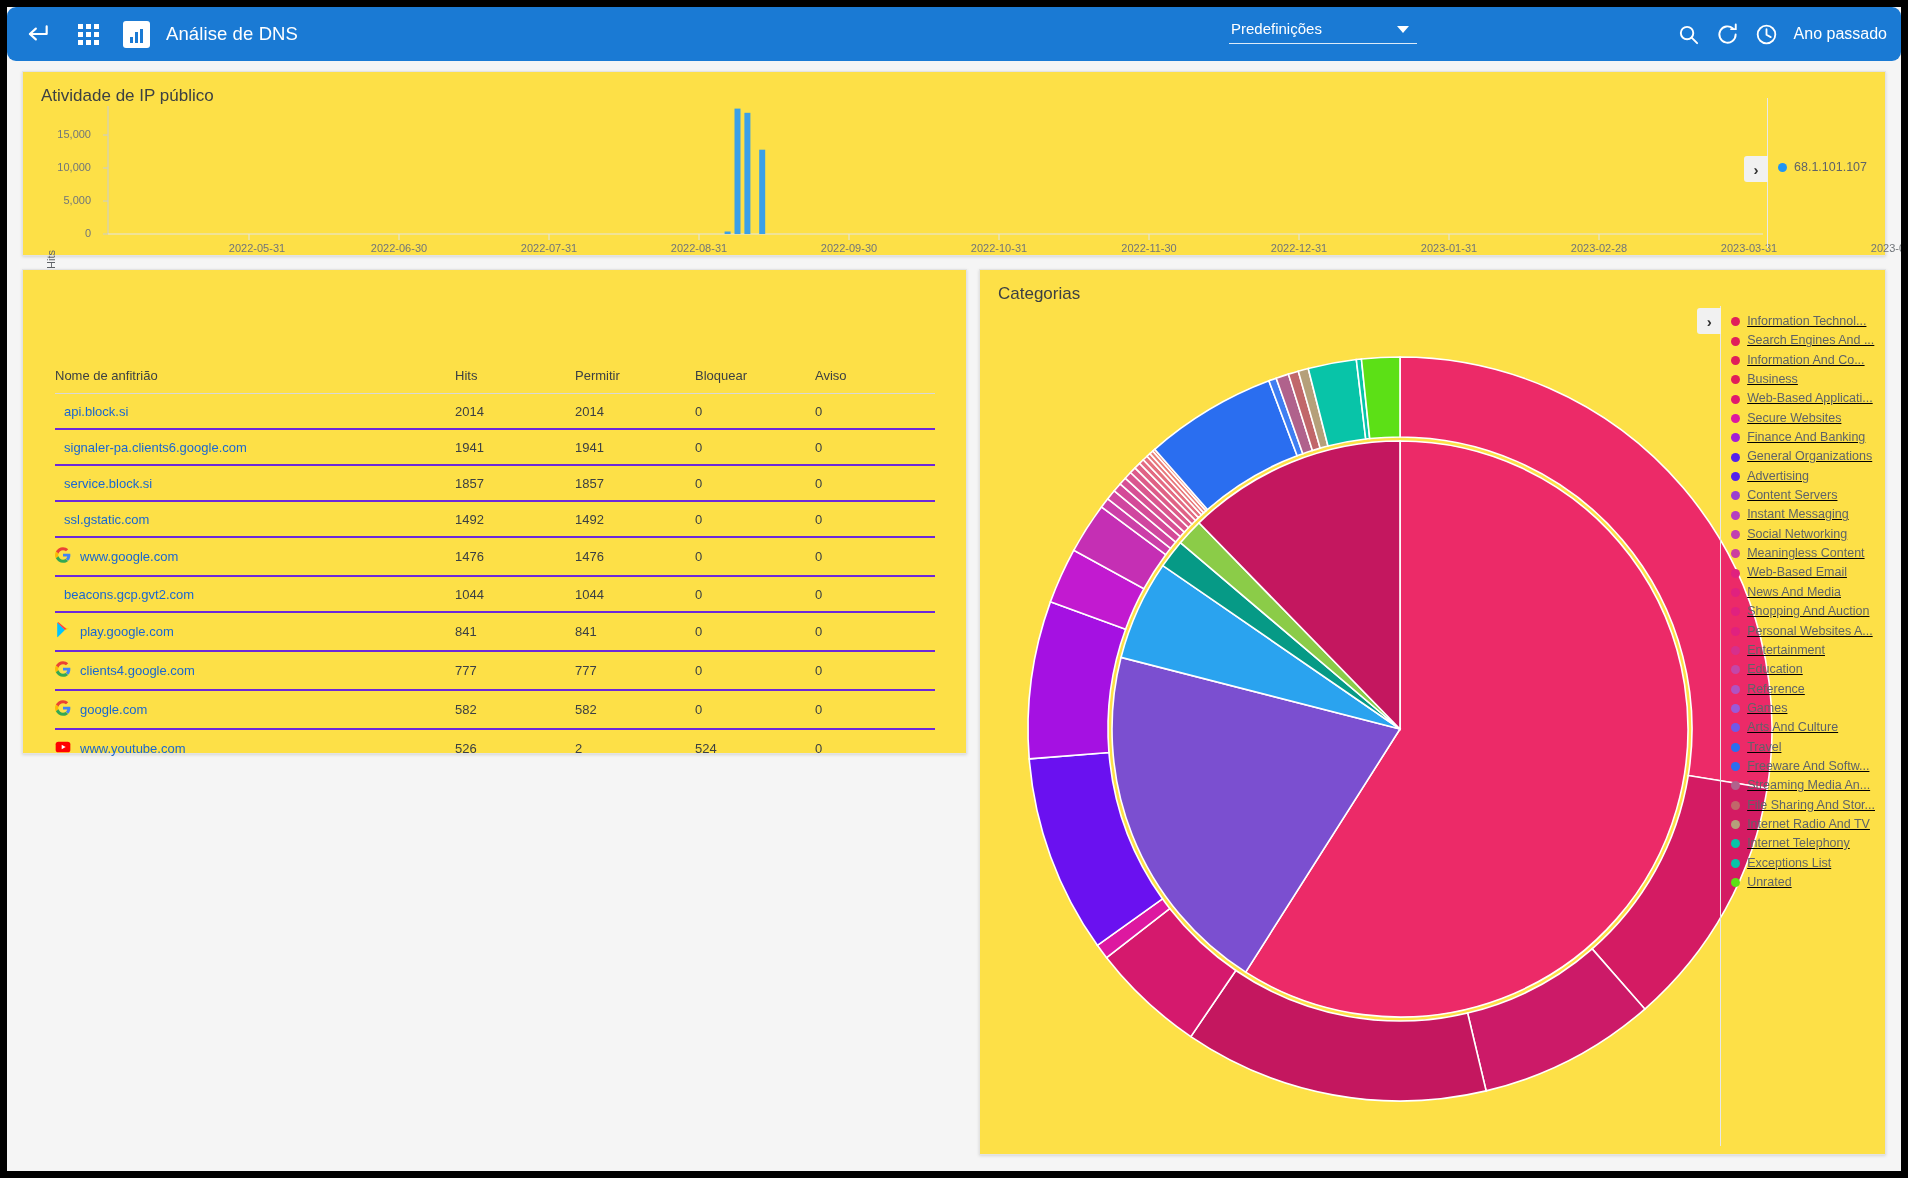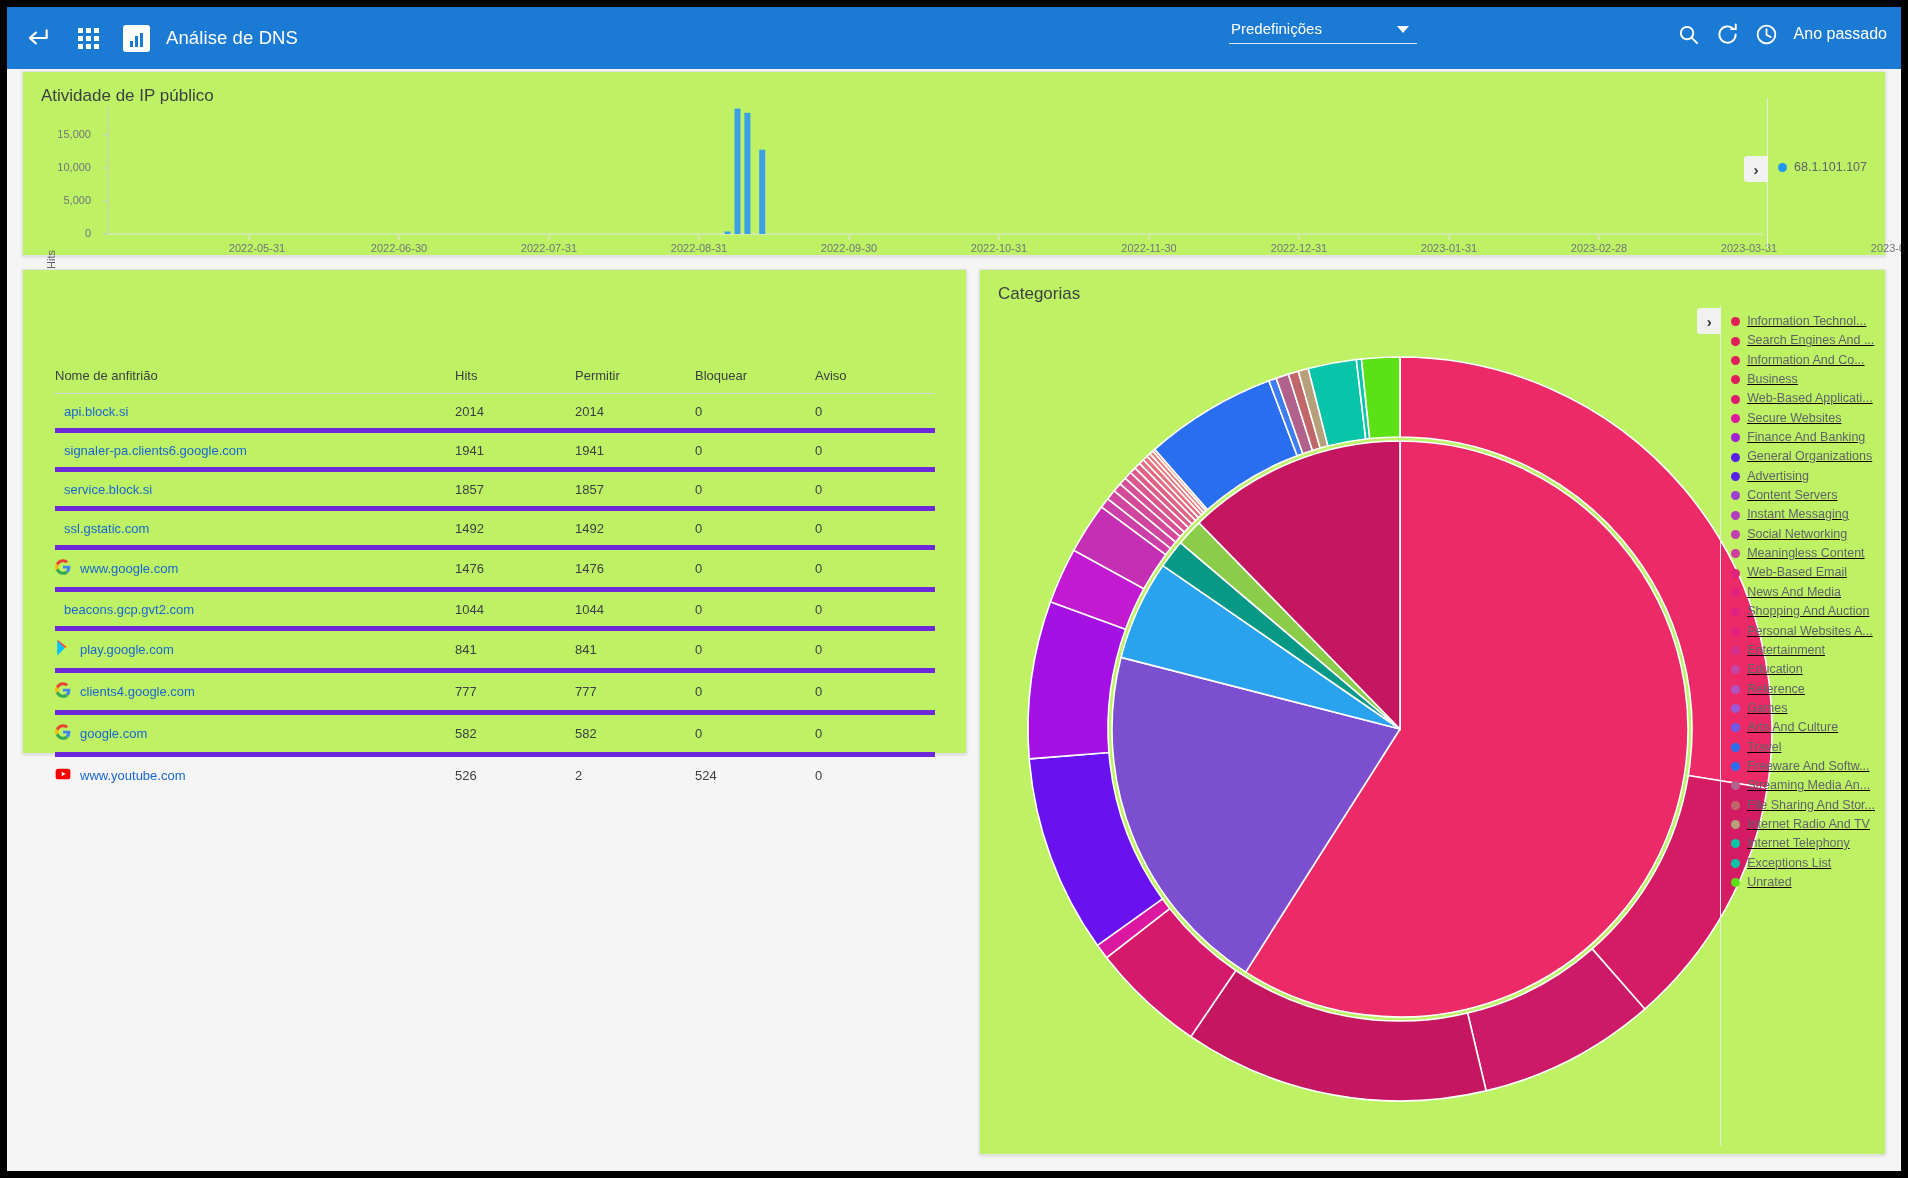--- a/index.html
+++ b/index.html
@@ -13,25 +13,26 @@
     position: absolute;
     left: 7px; top: 7px;
     width: 1894px; height: 1164px;
     background: #f5f5f5;
     overflow: hidden;
   }
 
   
   #topbar {
     position: relative;
-    height: 62px;
+    height: 54px;
     background: #1a7ad4;
     display: flex;
     align-items: center;
     color: #fff;
+    border-radius: 9px;
   }
   .tb-icon {
     display: flex; align-items: center; justify-content: center;
     cursor: pointer;
   }
   #back-arrow { margin-left: 10px; width: 42px; height: 42px; }
   #apps-grid { margin-left: 8px; width: 42px; height: 42px; }
   .grid-dots { display: grid; grid-template-columns: repeat(3, 5px); grid-gap: 3px; }
   .grid-dots i { display: block; width: 5px; height: 5px; background: #fff; }
   #app-logo {
@@ -88,21 +89,21 @@
     right: 14px; top: 0;
     height: 54px;
     display: flex; align-items: center; gap: 16px;
   }
   #tb-right svg { display: block; }
   #time-range-label { font-size: 16px; white-space: nowrap; }
 
   
   .panel {
     position: absolute;
-    background: #bef264;
+    background: #fde047;
     border: 1px solid #e3e3e3;
     box-shadow: 0 1px 3px rgba(0,0,0,.13);
   }
   .panel-title {
     font-size: 17px;
     color: #3c4043;
     padding: 14px 0 0 18px;
   }
 
   #panel-activity { left: 15px; top: 64px; width: 1864px; height: 185px; }
@@ -178,21 +179,21 @@
     font-size: 13px;
     font-weight: normal;
     color: #3c4043;
     padding: 6px 0 10px 0;
     border-bottom: 1px solid #d8d8d8;
   }
   #sites-table td {
     font-size: 13px;
     color: #3c4043;
     padding: 9px 0;
-    border-bottom: 5px solid #6d28d9;
+    border-bottom: 2px solid #6d28d9;
     height: 26px;
   }
   #sites-table tbody tr:last-child td { border-bottom: none; }
   .col-host { width: 400px; }
   .col-num  { width: 120px; }
   .host-cell { display: flex; align-items: center; gap: 9px; }
   .host-link { color: #1967d2; font-size: 13px; text-decoration: none; cursor: pointer; }
   .favicon { width: 16px; height: 16px; flex: 0 0 16px; }
   .favicon-spacer { width: 0; height: 16px; flex: 0 0 0; }
 

